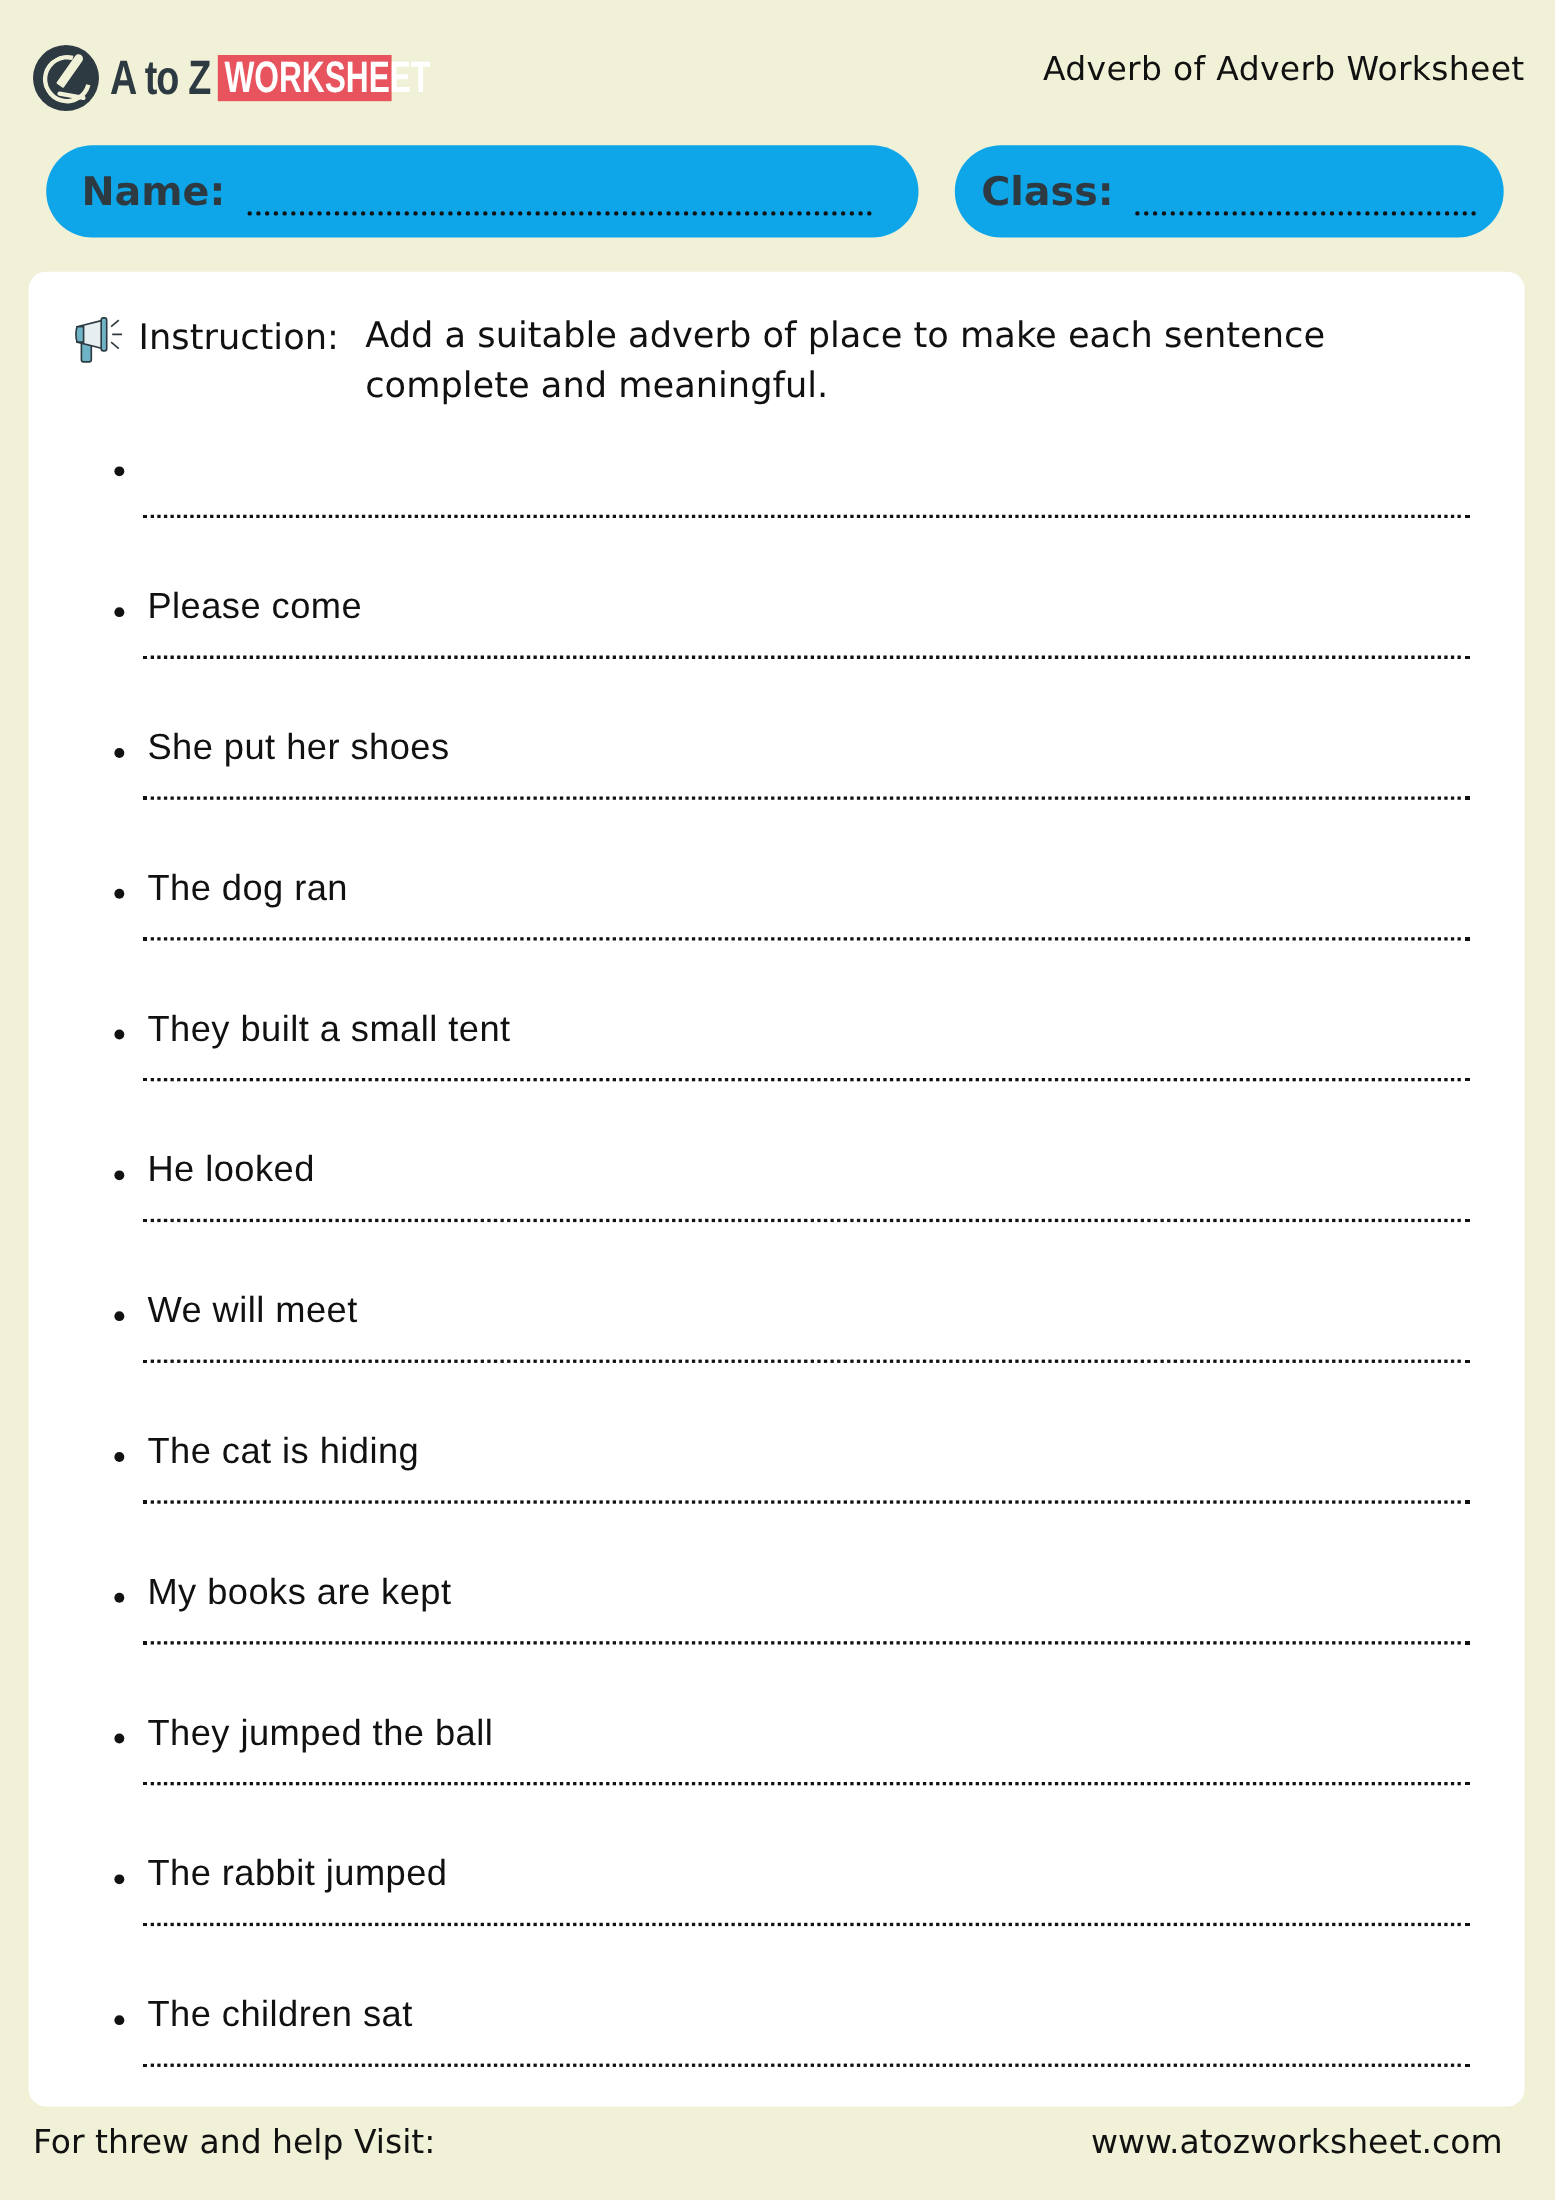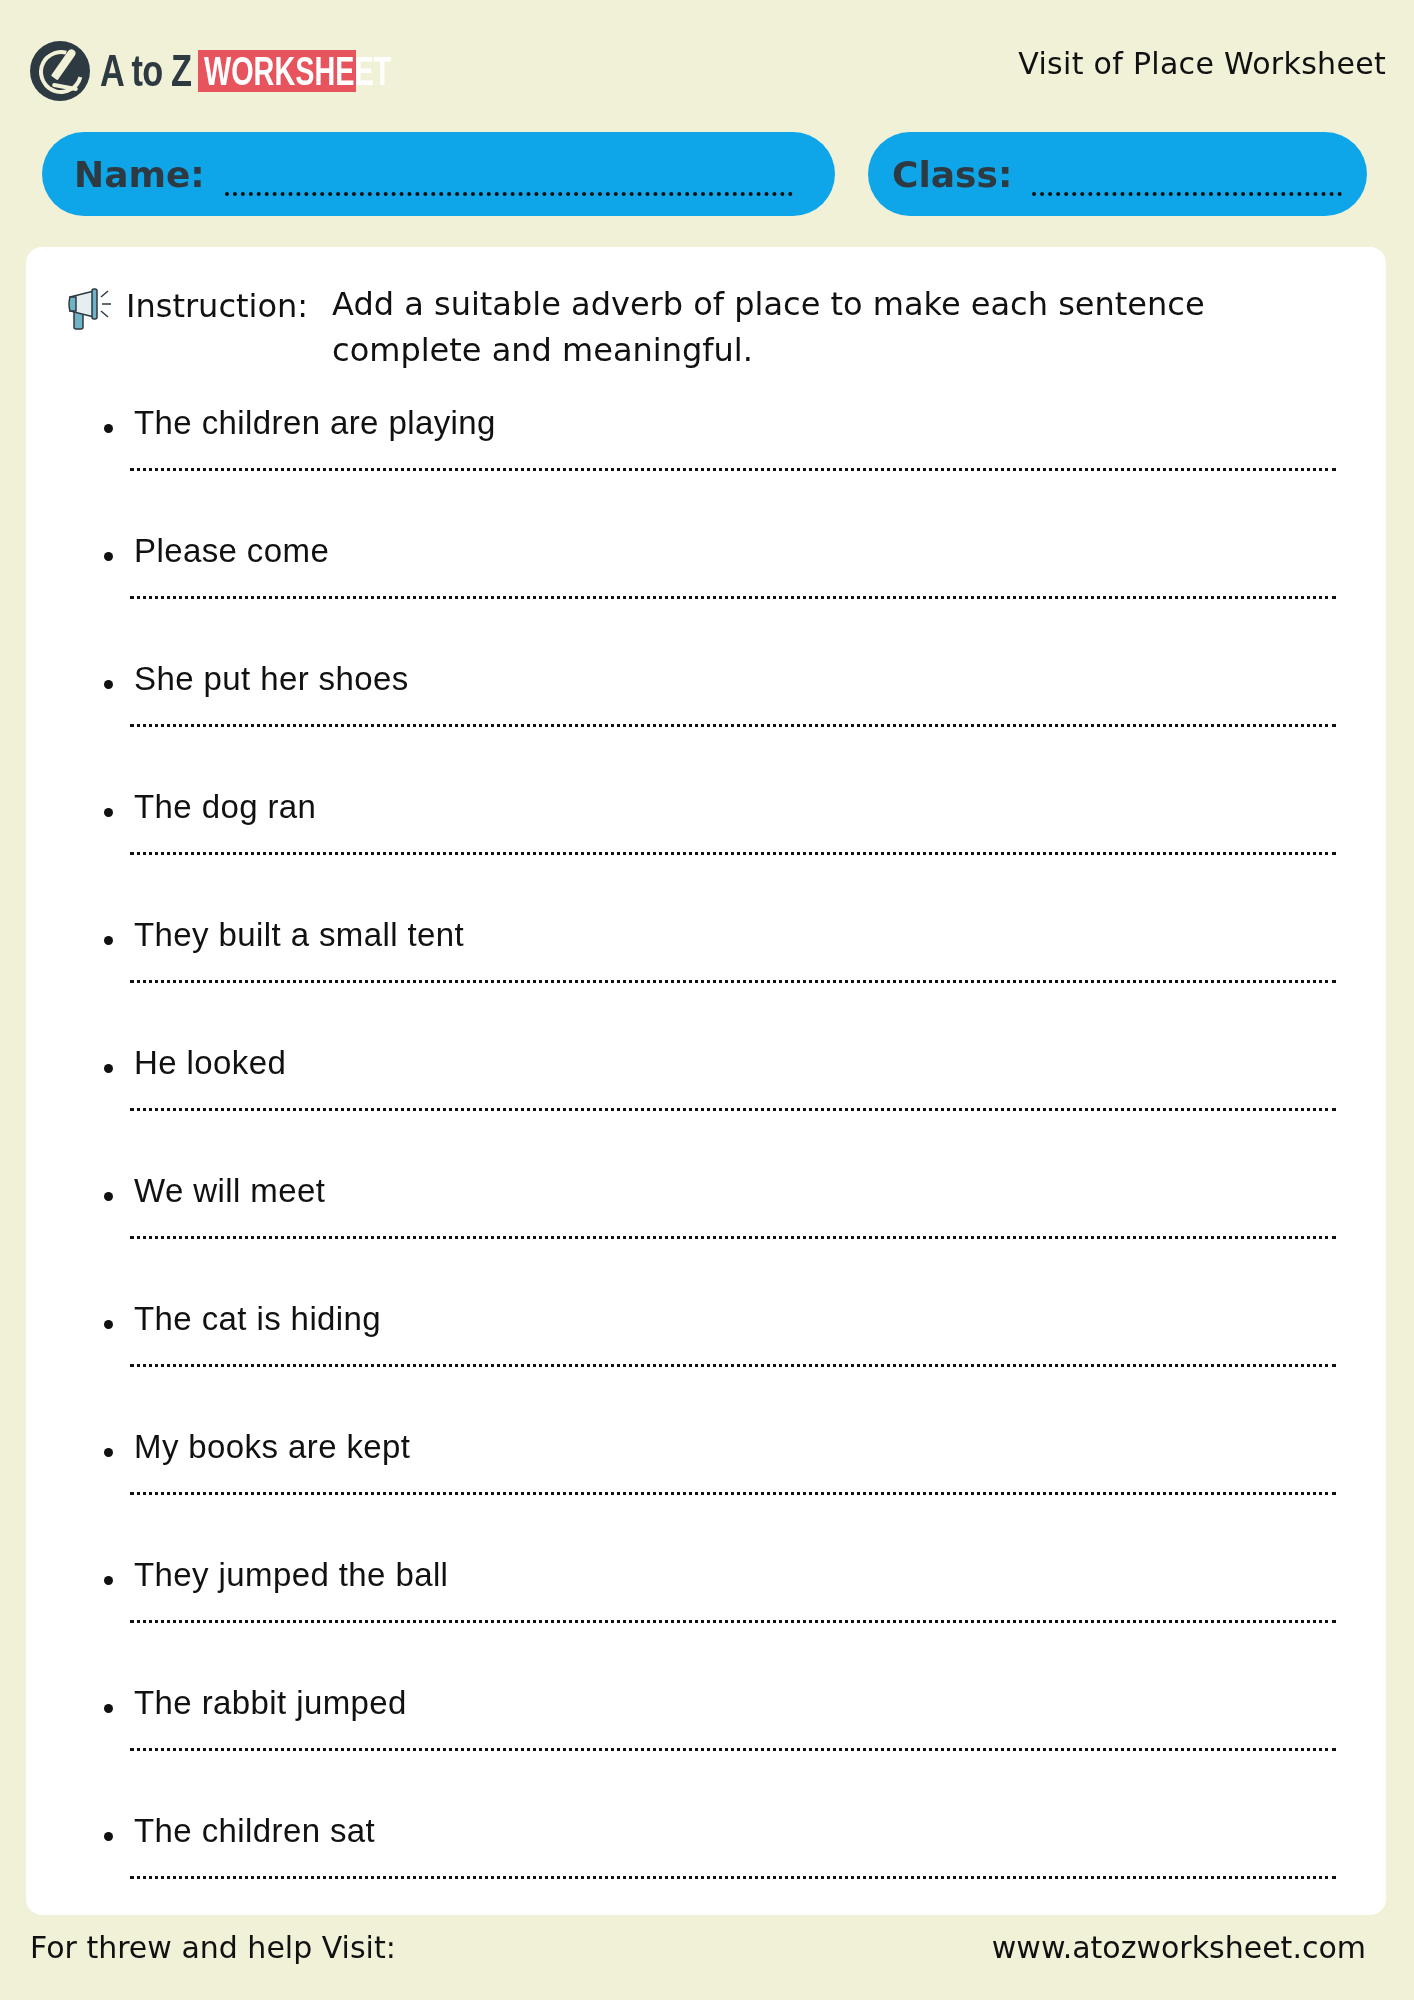--- a/index.html
+++ b/index.html
@@ -39,21 +39,21 @@
 <div class="logo">
   <div class="logo-circle">
     <div class="ring"></div>
     <div class="pen"></div>
     <div class="tail"></div>
   </div>
   <span class="logo-atoz">A to Z</span>
   <span class="logo-ws"><span>WORKSHEET</span></span>
 </div>
 
-<div class="title">Visit of Place Worksheet</div>
+<div class="title">Adverb of Adverb Worksheet</div>
 
 <div class="pill pill-name">
   <span class="pill-label">Name:</span>
   <span class="pill-dots"></span>
 </div>
 
 <div class="pill pill-class">
   <span class="pill-label">Class:</span>
   <span class="pill-dots"></span>
 </div>
@@ -71,21 +71,20 @@
         <line x1="35" y1="24" x2="42" y2="30" stroke="#2e3a42" stroke-width="1.5"></line>
       </svg>
     </div>
     <span class="instr-label">Instruction:</span>
     <span class="instr-text">Add a suitable adverb of place to make each sentence complete and meaningful.</span>
   </div>
 
   <div class="items">
     <div class="item" style="top:163px">
       <span class="bullet"></span>
-      <span class="item-text">The children are playing</span>
       <span class="answer-line"></span>
     </div>
     <div class="item" style="top:291px">
       <span class="bullet"></span>
       <span class="item-text">Please come</span>
       <span class="answer-line"></span>
     </div>
     <div class="item" style="top:419px">
       <span class="bullet"></span>
       <span class="item-text">She put her shoes</span>

